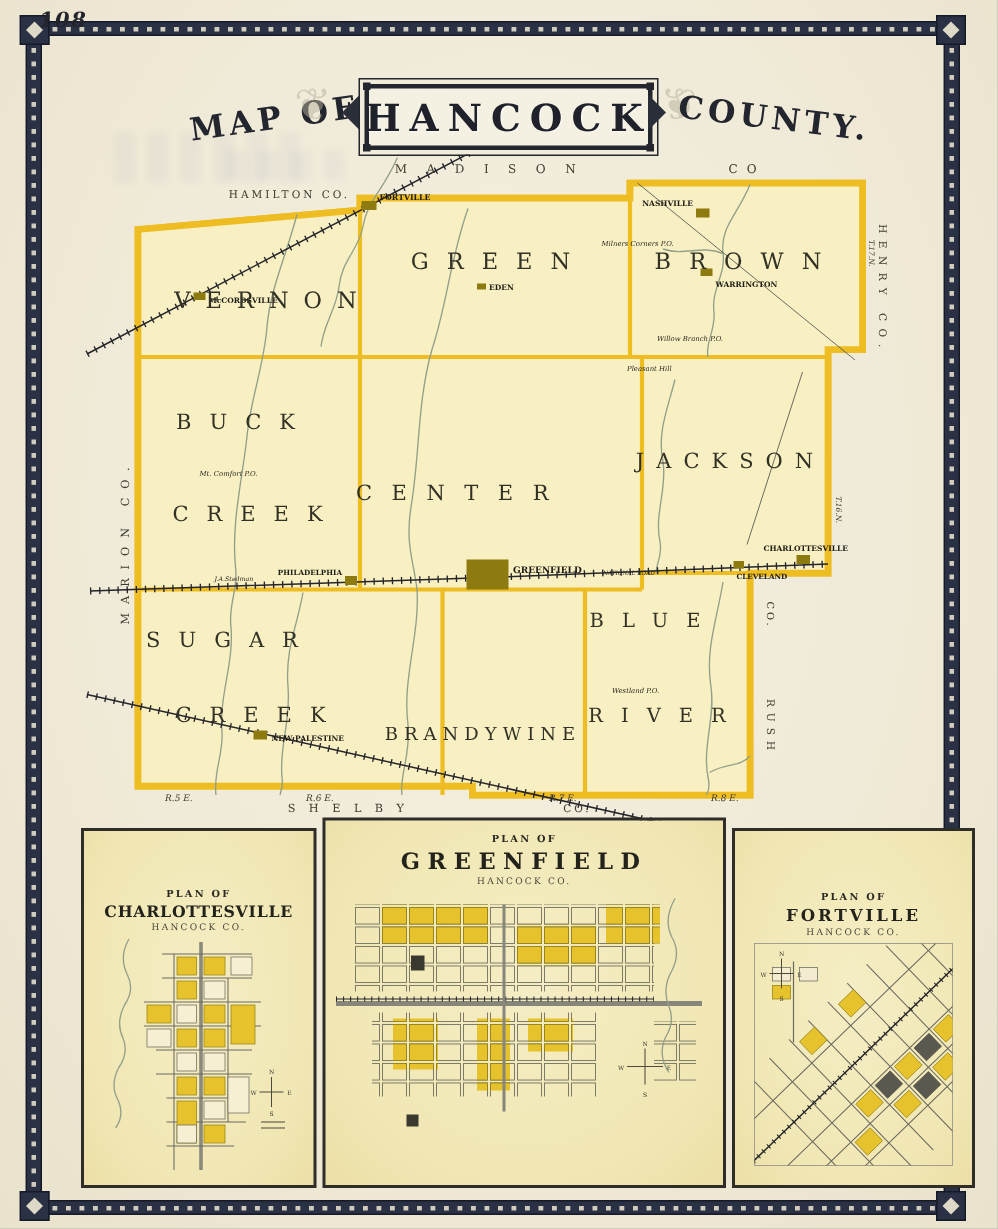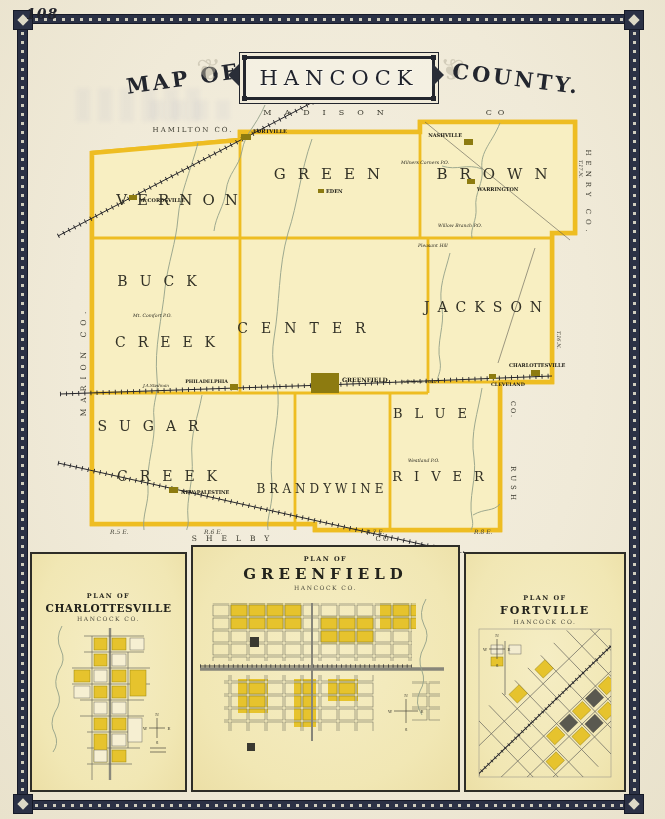--- a/index.html
+++ b/index.html
@@ -31,42 +31,42 @@
   .t-county{position:absolute;left:452px;top:66px;transform:rotate(7deg);font-weight:bold;
            font-size:21px;letter-spacing:3px;color:#23262e;}
   .cartouche{position:absolute;left:243px;top:56px;width:186px;height:38px;
              border:3px solid #23262e;outline:1px solid #23262e;outline-offset:3px;
              display:flex;align-items:center;justify-content:center;background:rgba(250,247,238,.4);}
   .cartouche::before,.cartouche::after,
   .cartouche .inner::before,.cartouche .inner::after{content:"";position:absolute;width:5px;height:5px;background:#23262e;}
   .cartouche::before{left:-4px;top:-4px}.cartouche::after{right:-4px;top:-4px}
   .cartouche .inner::before{left:-4px;bottom:-4px}.cartouche .inner::after{right:-4px;bottom:-4px}
   .cartouche .inner{position:absolute;inset:0;display:flex;align-items:center;justify-content:center;
-             font-weight:normal;font-size:21px;letter-spacing:6px;color:#1f222b;
+             font-weight:bold;font-size:25px;letter-spacing:6px;color:#1f222b;
              text-shadow:1px 1px 0 rgba(255,255,255,.5);}
   .cart-wing{position:absolute;top:63px;width:0;height:0;border-top:12px solid transparent;border-bottom:12px solid transparent;}
   .cart-wing.l{left:228px;border-right:12px solid #2a2e38;}
   .cart-wing.r{left:432px;border-left:12px solid #2a2e38;}
   .flourish{position:absolute;color:#b6b09c;font-size:30px;opacity:.5;}
   .flourish::before{content:"\2766";}
   .flourish.fl1{left:196px;top:52px}.flourish.fl2{left:440px;top:52px;transform:scaleX(-1)}
   
   svg text{font-family:"DejaVu Serif", serif;}
   .twp{fill:#323126;}
   .cnty{fill:#3c3b30;}
   .survey{fill:#3c3b30;font-style:italic;}
   .townlbl{fill:#1d1c15;font-weight:bold;}
   .polbl{fill:#2a2920;font-style:italic;}
   .stream{stroke:#93a089;stroke-width:.9;fill:none;}
   .rr{stroke:#25252a;stroke-width:1;fill:none;}
   .rrticks{stroke:#25252a;stroke-width:4.6;stroke-dasharray:.9 5.2;fill:none;}
   .road{stroke:#5c5b52;stroke-width:.6;fill:none;}
   
   .inset{position:absolute;border:2px solid #2e2d27;box-sizing:border-box;text-align:center;
-         background:radial-gradient(ellipse at 50% 45%, #f5edc4 0%, #f1e7b4 70%, #ecdfa6 100%);}
+         background:radial-gradient(ellipse at 50% 45%, #f5edc4 0%, #f1e7b4 70%, #ecdfa6 100%);margin-left:24px;}
   .inset-heading{font-size:6.5px;font-weight:bold;letter-spacing:1.5px;color:#2a2a22;}
   .inset-name{font-weight:bold;color:#23231c;}
   .inset-sub{font-size:6px;letter-spacing:1.5px;color:#4a493c;}
   .inset svg{display:block;margin:0 auto;}
   .in-ch{left:30px;top:552px;width:157px;height:240px;}
   .in-ch .inset-heading{margin-top:38px;}
   .in-ch .inset-name{font-size:10.5px;letter-spacing:.5px;margin:2px 0 1px;}
   .in-gf{left:191px;top:545px;width:269px;height:247px;}
   .in-gf .inset-heading{margin-top:8px;}
   .in-gf .inset-name{font-size:15px;letter-spacing:5px;margin:2px 0 1px;}

